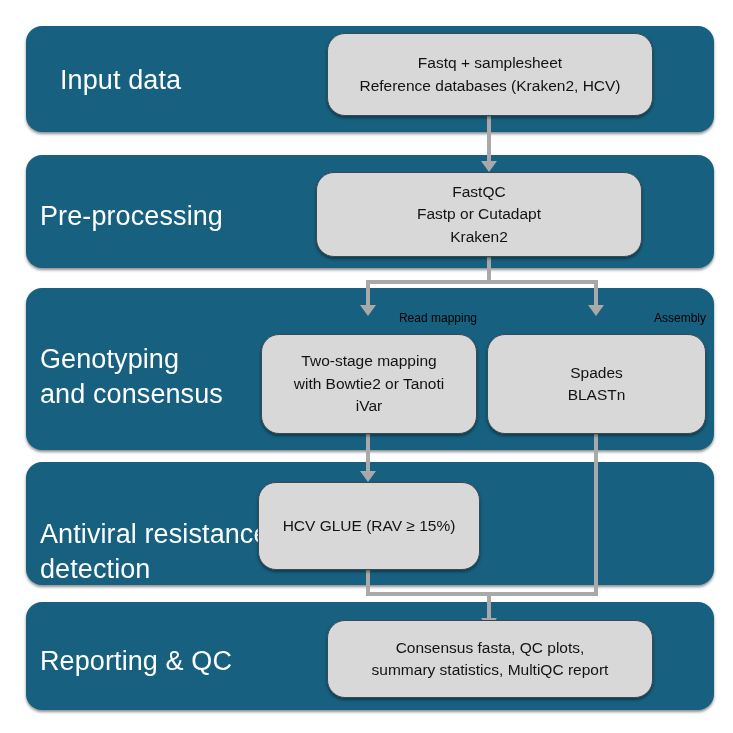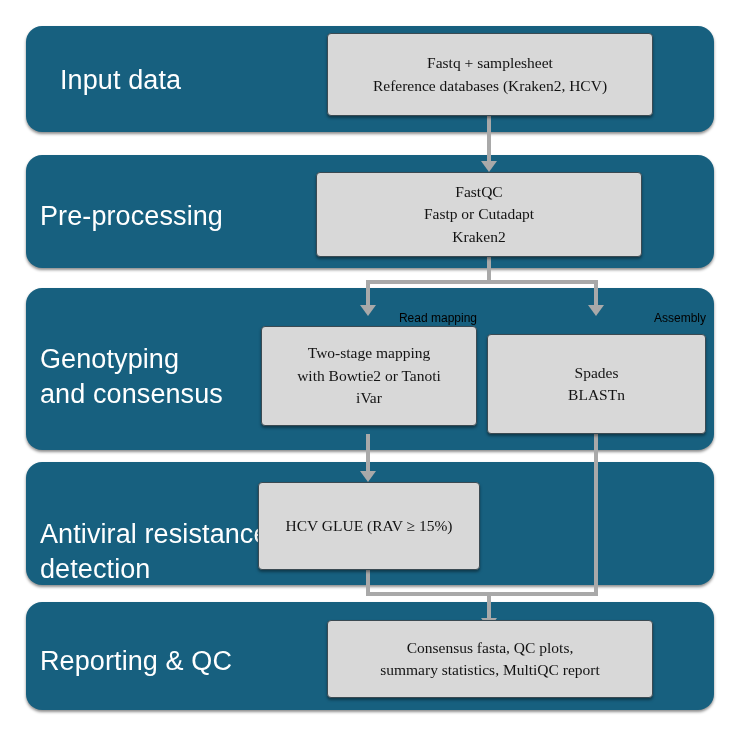--- a/index.html
+++ b/index.html
@@ -34,33 +34,32 @@
     letter-spacing: 0.1px;
     white-space: pre-line;
     text-align: left;
   }
 
   
   .gbox {
     position: absolute;
     background: #d8d8d8;
     border: 1.4px solid #3b4a52;
-    border-radius: 4px;
+    border-radius: 18px;
     box-sizing: border-box;
     display: flex;
     align-items: center;
     justify-content: center;
     text-align: center;
     color: #131313;
     font-size: 15.5px;
     line-height: 1.45;
     white-space: pre-line;
     box-shadow: 0 2px 3px rgba(0,0,0,0.40);
     z-index: 4;
-    font-family: Liberation Serif, serif;
   }
 
   
   .col-head {
     position: absolute;
     color: #000000;
     font-size: 12px;
     line-height: 1;
     text-align: right;
     z-index: 5;
@@ -111,21 +110,21 @@
   <div class="conn conn-v" style="left:594px; top:280px; width:4px; height:27px;"></div>
   <div class="arrow-head" style="left:588px; top:305px;"></div>
 
   <div class="band" style="left:26px; top:288px; width:688px; height:162px;"></div>
   <div class="band-label" style="left:40px; top:342px; width:220px;">Genotyping
 and consensus</div>
 
   <div class="col-head" style="left:261px; top:312px; width:216px;">Read mapping</div>
   <div class="col-head" style="left:487px; top:312px; width:219px;">Assembly</div>
 
-  <div class="gbox" style="left:261px; top:326px; width:216px; height:100px;">Two-stage mapping
+  <div class="gbox" style="left:261px; top:334px; width:216px; height:100px;">Two-stage mapping
 with Bowtie2 or Tanoti
 iVar</div>
   <div class="gbox" style="left:487px; top:334px; width:219px; height:100px;">Spades
 BLASTn</div>
 
   <div class="conn conn-v" style="left:366px; top:434px; width:4px; height:39px;"></div>
   <div class="arrow-head" style="left:360px; top:471px;"></div>
 
   <div class="conn conn-v" style="left:594px; top:434px; width:4px; height:158px;"></div>
 

